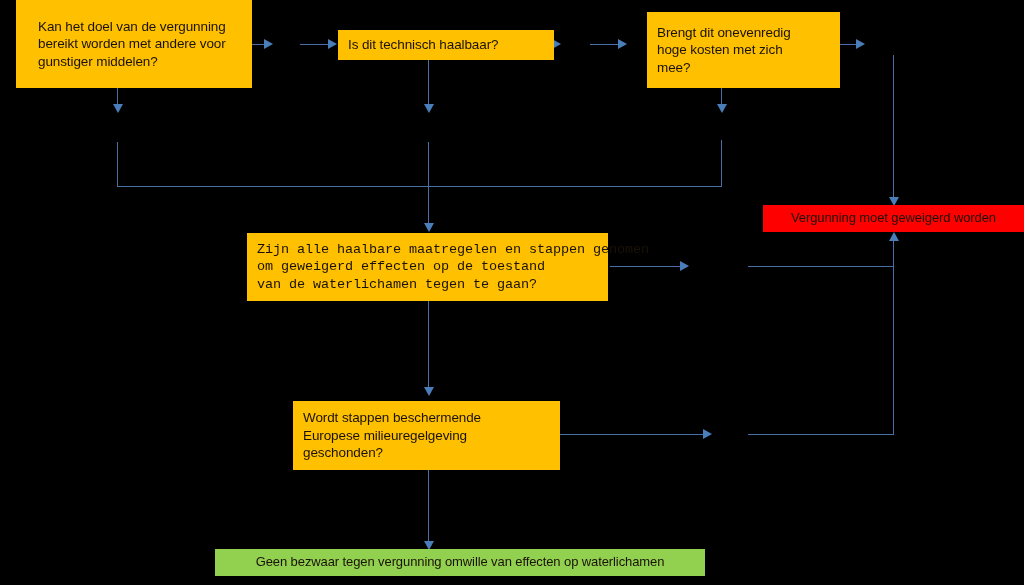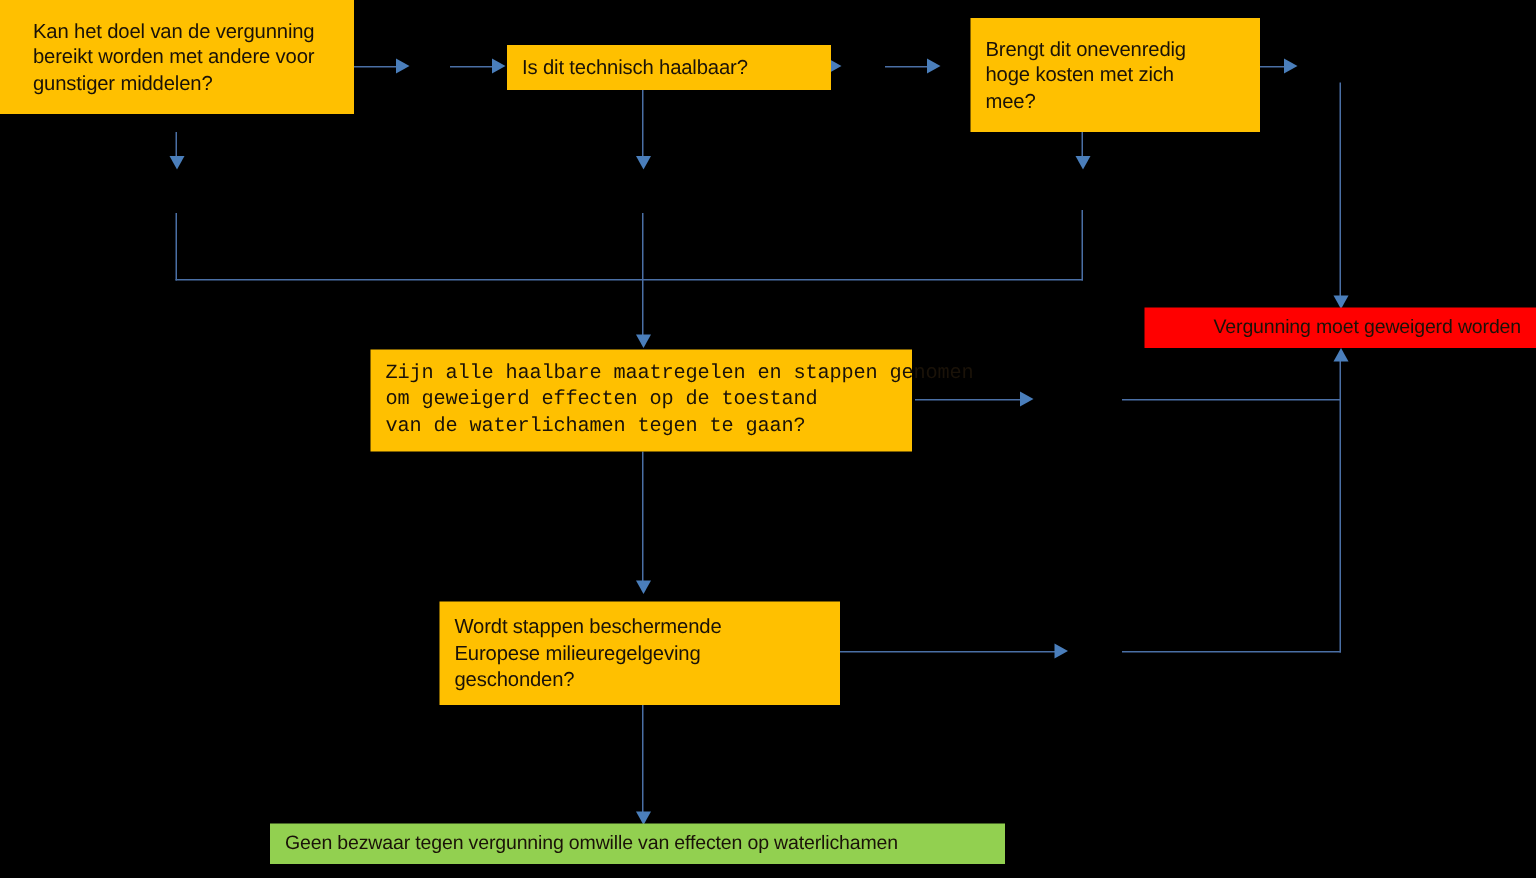--- a/index.html
+++ b/index.html
@@ -29,28 +29,29 @@
   .decision {
     background: #FFC000;
     font-size: 13.5px;
     padding: 4px 10px;
   }
   .deny {
     background: #FF0000;
     font-size: 13px;
     padding: 3px 10px;
     text-align: center;
-    align-items: flex-end;
+    align-items: center;
   }
   .ok {
     background: #92D050;
     font-size: 13px;
     padding: 3px 10px;
     text-align: center;
-    align-items: flex-start;
+    align-items: center;
+    margin-left: 35px;
   }
   
   .conn {
     position: absolute;
     background: #4a6fa5;
   }
   .h { height: 1px; }
   .v { width: 1px; }
   .arrow {
     position: absolute;
@@ -116,21 +117,21 @@
 
   <div class="conn h" style="left:560px; top:434px; width:146px;"></div>
   <div class="arrow arrow-r" style="left:703px; top:429px;"></div>
   <div class="conn h" style="left:748px; top:434px; width:146px;"></div>
   <div class="conn v" style="left:893px; top:240px; height:195px;"></div>
   <div class="arrow arrow-u" style="left:889px; top:232px;"></div>
 
   <div class="conn v" style="left:428px; top:470px; height:76px;"></div>
   <div class="arrow arrow-d" style="left:424px; top:541px;"></div>
 
-  <div class="node decision" style="left:0px; top:0px; width:236px; height:76px;padding-left:22px;">
+  <div class="node decision" style="left:16px; top:0px; width:236px; height:88px;padding-left:22px;">
     <span class="line">Kan het doel van de vergunning</span>
     <span class="line">bereikt worden met andere voor</span>
     <span class="line">gunstiger middelen?</span>
   </div>
 
   <div class="node decision" style="left:338px; top:30px; width:216px; height:30px;">
     <span class="line">Is dit technisch haalbaar?</span>
   </div>
 
   <div class="node decision" style="left:647px; top:12px; width:193px; height:76px;">

